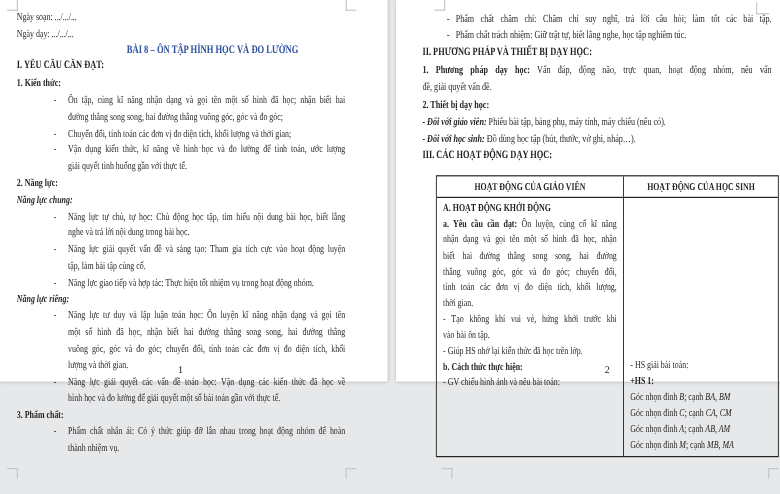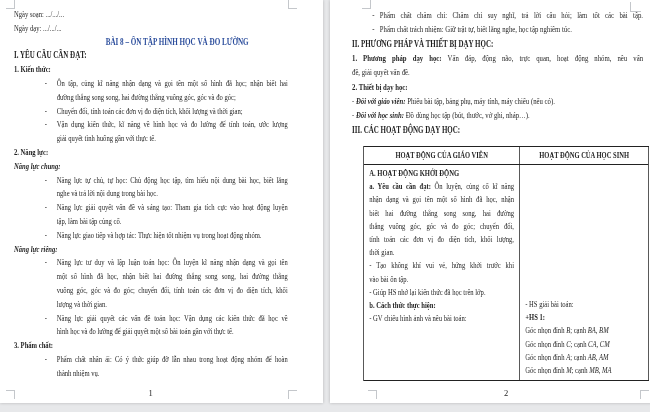--- a/index.html
+++ b/index.html
@@ -2,21 +2,21 @@
 <html><head>
 <meta charset="utf-8">
 <style>
   html,body{margin:0;padding:0;background:#e7e8ea;}
   #canvas{
     position:relative;width:650px;height:412px;overflow:hidden;
     background:#e7e8ea;
     font-family:"Liberation Serif","DejaVu Serif",serif;
     color:#1f1f1f;
   }
-  .page{position:absolute;top:0;height:403px;background:#ffffff;box-shadow:0 0 3px rgba(0,0,0,.22);}
+  .page{position:absolute;top:0;height:318px;background:#ffffff;box-shadow:0 0 3px rgba(0,0,0,.22);}
   #page-left{left:0;width:323px;}
   #page-right{left:330px;width:322px;}
 
   
   .content{position:absolute;top:8px;transform:scaleX(0.75);transform-origin:0 0;}
   .lp{left:14px;width:365px;}
   .rp{left:22px;width:388px;}
 
   .ln{height:13.8px;line-height:13.8px;font-size:8.8px;white-space:nowrap;overflow:hidden;}
   .lnr{height:14.35px;line-height:14.35px;font-size:9px;white-space:nowrap;overflow:hidden;}

